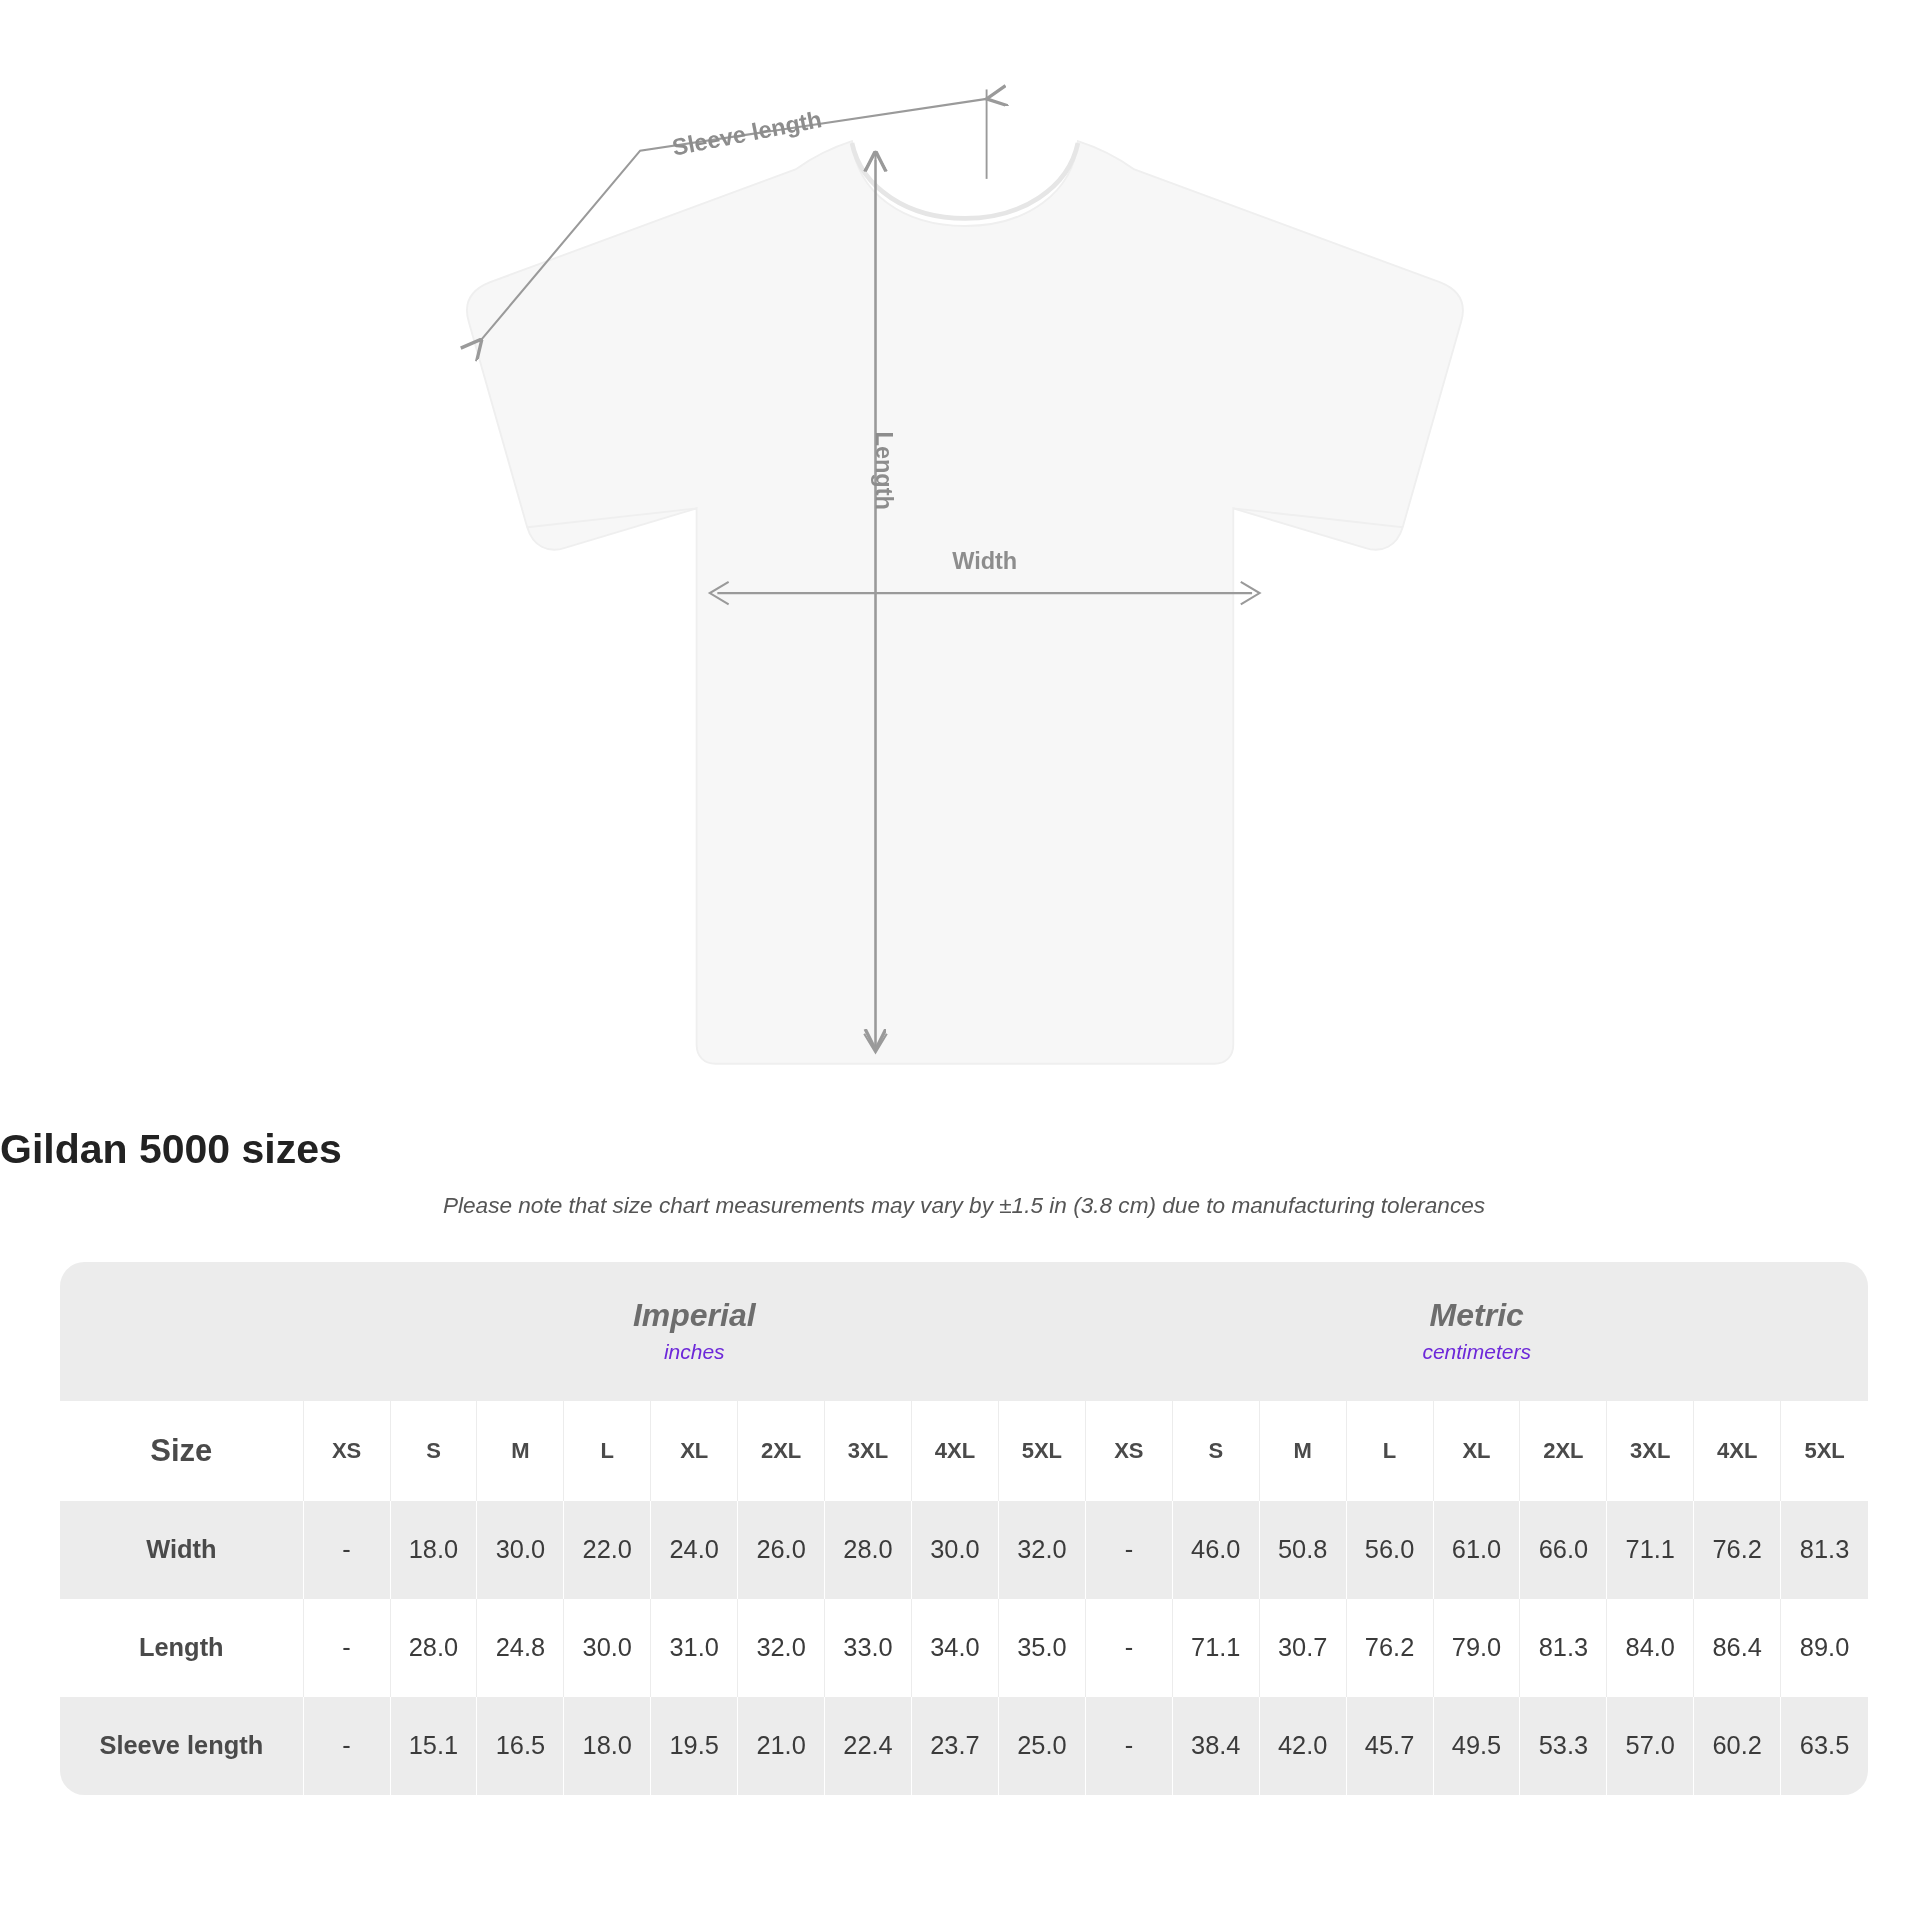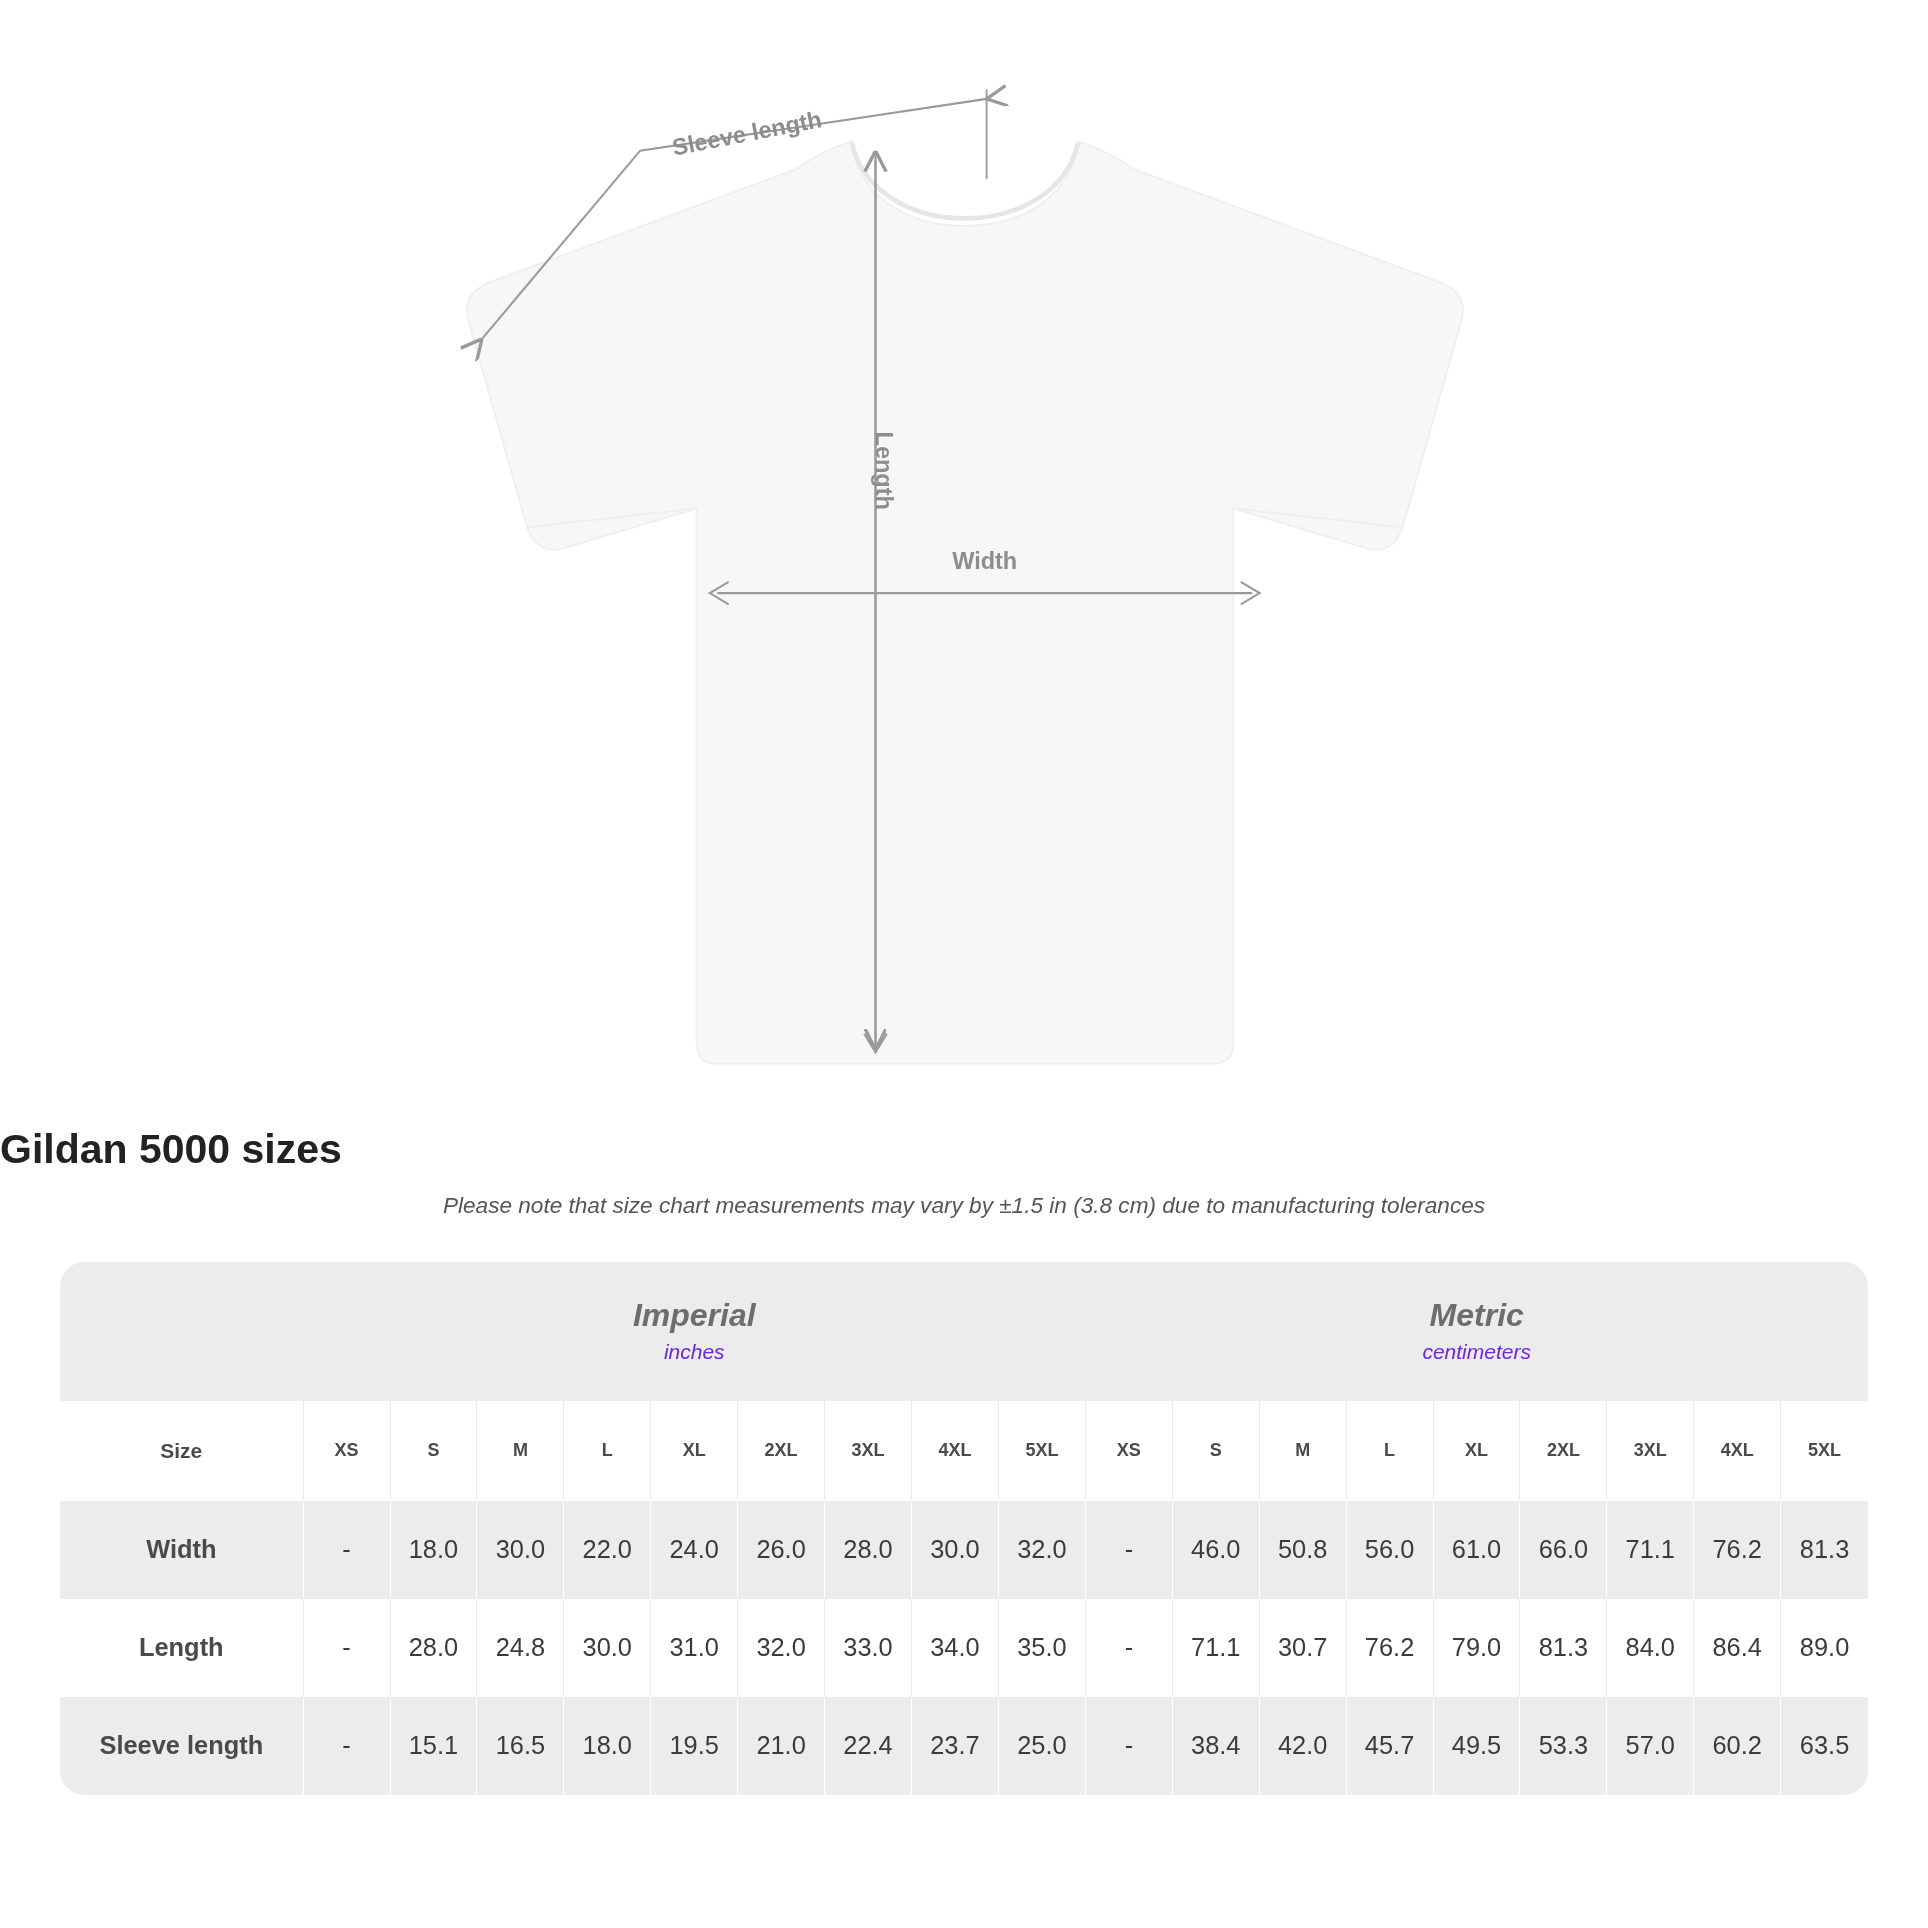--- a/index.html
+++ b/index.html
@@ -80,26 +80,26 @@
   }
   .unit-sub {
     font-size: 21px;
     font-style: italic;
     color: #6d28d9;
     margin-top: 7.5px;
   }
   .head-row td {
     background: #ffffff;
     height: 100px;
-    font-size: 18px;
+    font-size: 22px;
     font-weight: bold;
     color: #4a4a4a;
   }
   .head-row td.rowlabel {
-    font-size: 21px;
+    font-size: 31px;
   }
   .data-row td {
     height: 98px;
     font-size: 25.4px;
     color: #3b3b3b;
   }
   .data-row.shaded td {
     background: #ececec;
   }
   .data-row.plain td {

